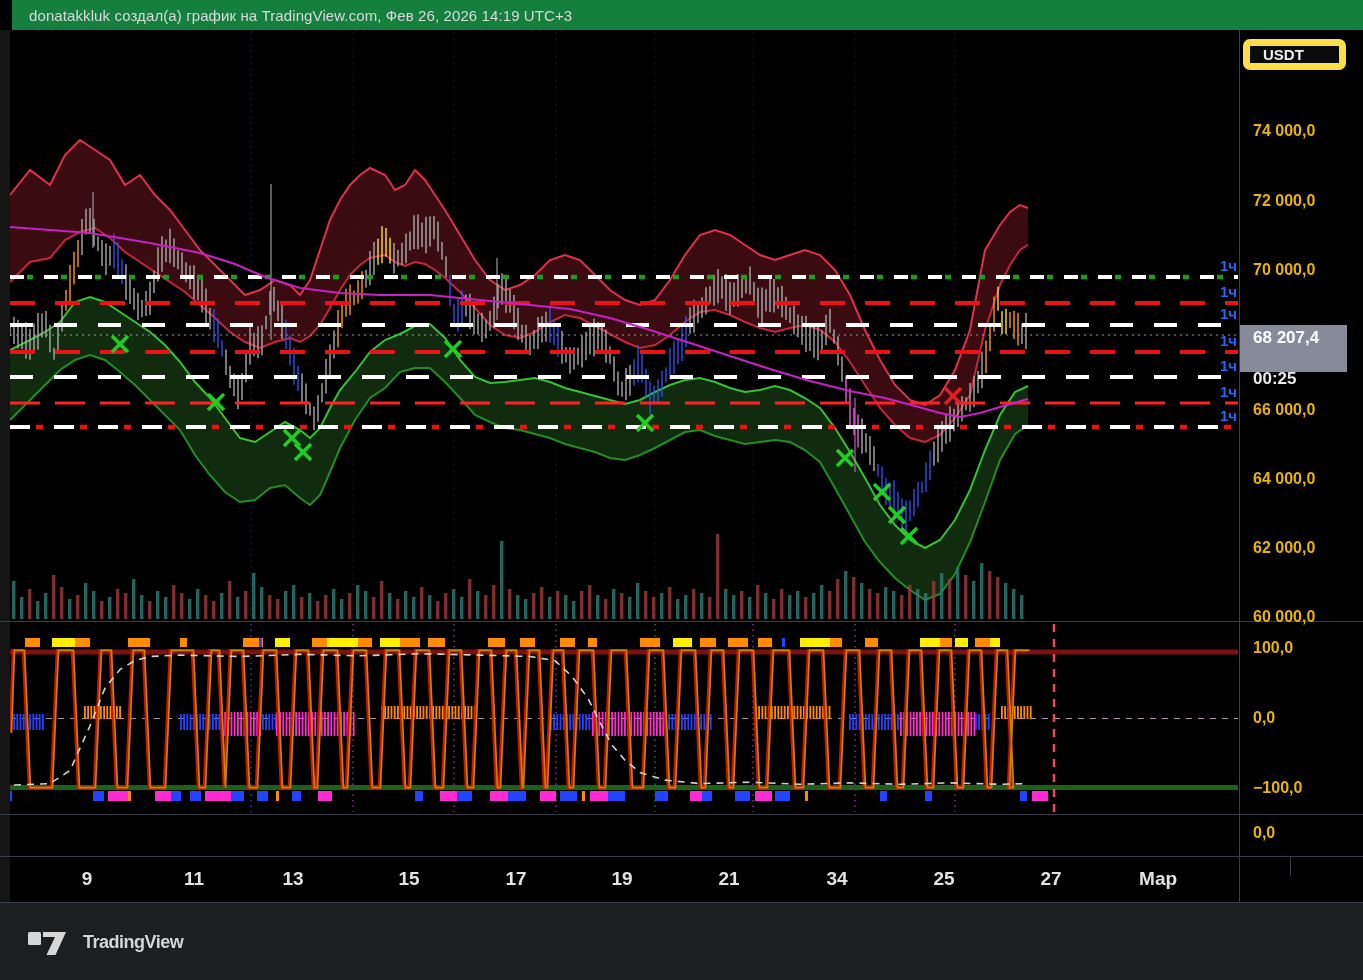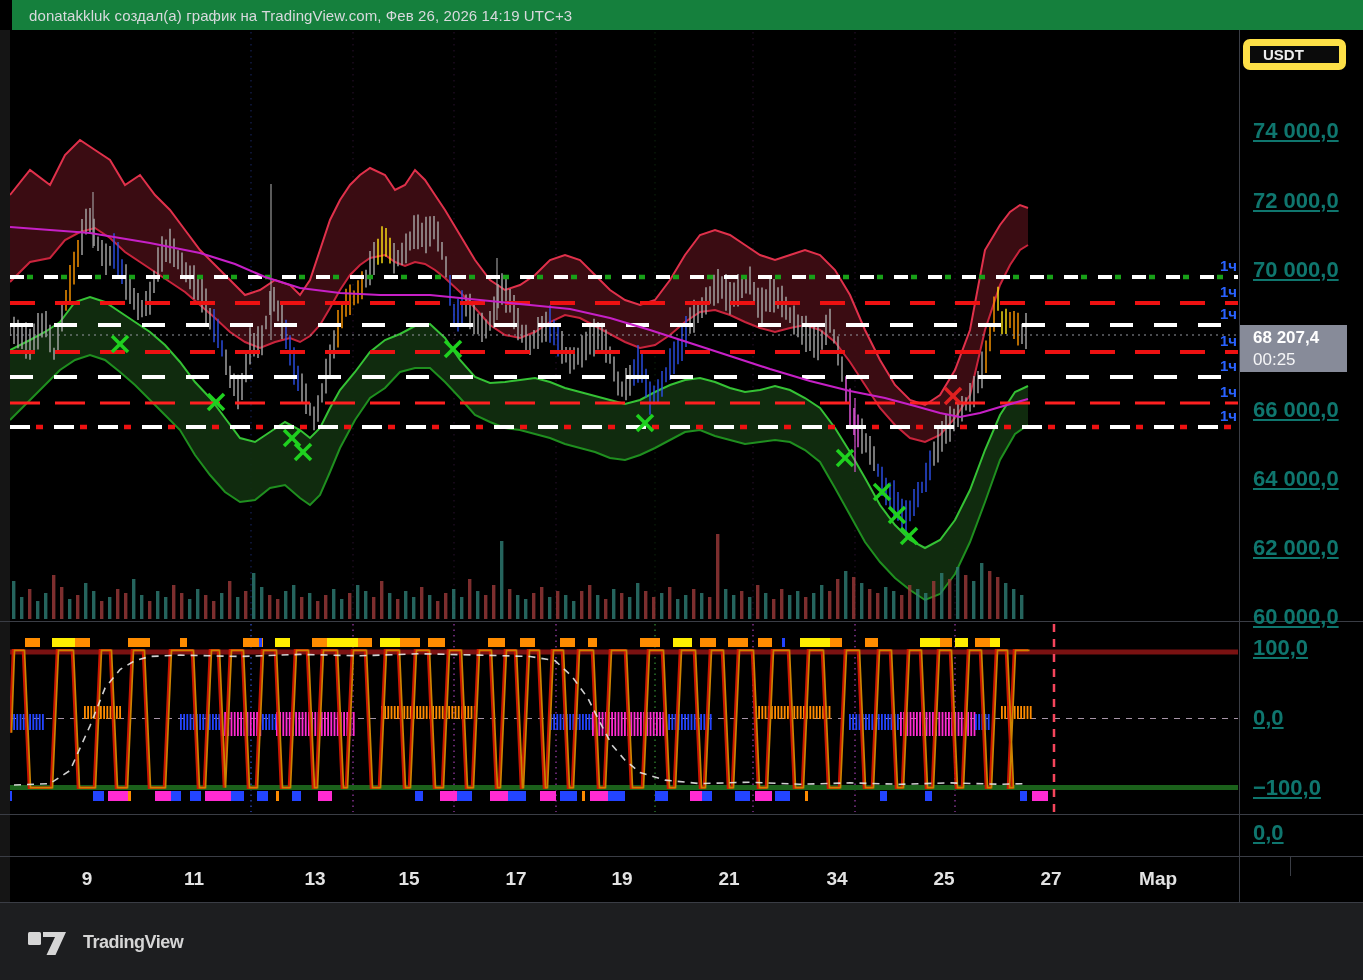--- a/index.html
+++ b/index.html
@@ -5,31 +5,31 @@
   html,body{margin:0;padding:0;background:#000;}
   .screen{position:relative;width:1363px;height:980px;background:#000;overflow:hidden;
           font-family:"Liberation Sans",sans-serif;}
   .topbar{position:absolute;left:12px;top:0;width:100%;height:30px;background:#15803d;
           display:flex;align-items:center;padding-left:17px;box-sizing:border-box;}
   .topbar span{color:#d8d9dd;font-size:15px;letter-spacing:.1px;}
   .footer{position:absolute;left:0;top:903px;width:100%;height:77px;background:#1d1e20;}
   .logo{position:absolute;left:28px;top:22px;display:flex;align-items:center;gap:11px;cursor:pointer;}
   .logo-text{color:#d6d6d6;font-size:18px;font-weight:700;letter-spacing:-.5px;}
   #cv{position:absolute;left:0;top:30px;}
-  .tick{position:absolute;color:#0f766e;font-size:22px;font-weight:600;line-height:20px;text-decoration:underline;}
+  .tick{position:absolute;color:#eab308;font-size:16px;font-weight:600;line-height:20px;}
   .price-ticks .tick, .osc-ticks .tick{left:1253px;}
   .ttick{position:absolute;top:868px;width:60px;text-align:center;color:#e3e3e3;
          font-size:19px;font-weight:700;}
   .usdt-btn{position:absolute;left:1243px;top:39px;width:103px;height:31px;background:#0b0b0b;
             border:7px solid #fde047;border-radius:7px;color:#ededed;font-size:15px;font-weight:600;
             display:flex;align-items:center;padding-left:13px;box-sizing:border-box;cursor:pointer;}
   .price-box{position:absolute;left:1240px;top:325px;width:107px;height:47px;background:#878b99;
              color:#fff;font-size:17px;font-weight:600;line-height:22px;padding:2px 0 0 13px;
              box-sizing:border-box;}
-  .price-box .cd{opacity:.92;font-weight:400;}
+  .price-box .cd{opacity:.92;font-weight:700;margin-top:19px;}
   .tf-label{position:absolute;left:1157px;width:80px;text-align:right;color:#2962ff;
             font-size:15px;font-weight:700;}
 </style>
 </head>
 <body>
 
 <div class="screen">
 
   <div class="topbar">
     <span>donatakkluk создал(а) график на TradingView.com, Фев 26, 2026 14:19 UTC+3</span>
@@ -833,21 +833,21 @@
       <div class="tick" style="top: 638px;">100,0</div>
       <div class="tick" style="top: 708px;">0,0</div>
       <div class="tick" style="top: 778px;">−100,0</div>
     </div>
   <div class="osc-ticks" id="sub2-ticks">
       <div class="tick" style="top: 823px;">0,0</div>
     </div>
   <div id="time-ticks">
       <div class="ttick" style="left: 57px;">9</div>
       <div class="ttick" style="left: 164px;">11</div>
-      <div class="ttick" style="left: 285px;">13</div>
+      <div class="ttick" style="left: 263px;">13</div>
       <div class="ttick" style="left: 379px;">15</div>
       <div class="ttick" style="left: 486px;">17</div>
       <div class="ttick" style="left: 592px;">19</div>
       <div class="ttick" style="left: 699px;">21</div>
       <div class="ttick" style="left: 807px;">34</div>
       <div class="ttick" style="left: 914px;">25</div>
       <div class="ttick" style="left: 1021px;">27</div>
       <div class="ttick" style="left: 1128px;">Мар</div>
     </div>
   <div id="tf-labels">

